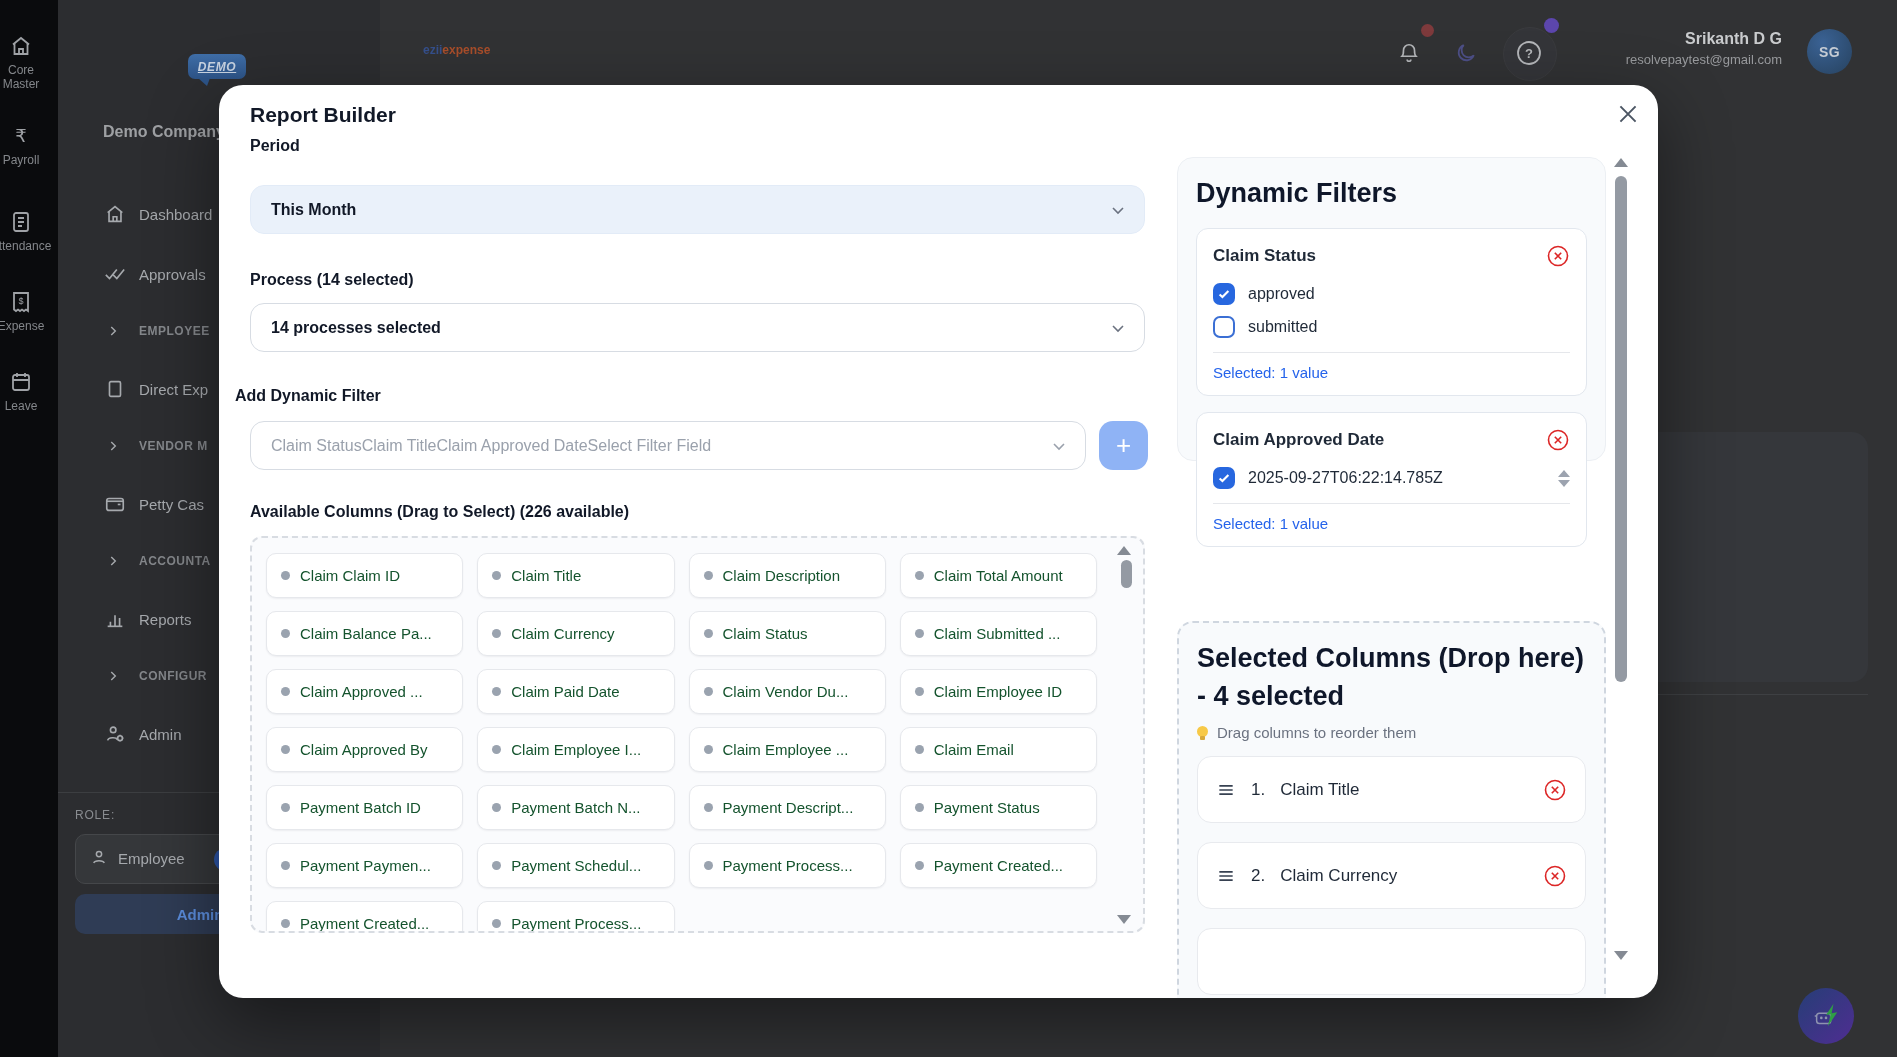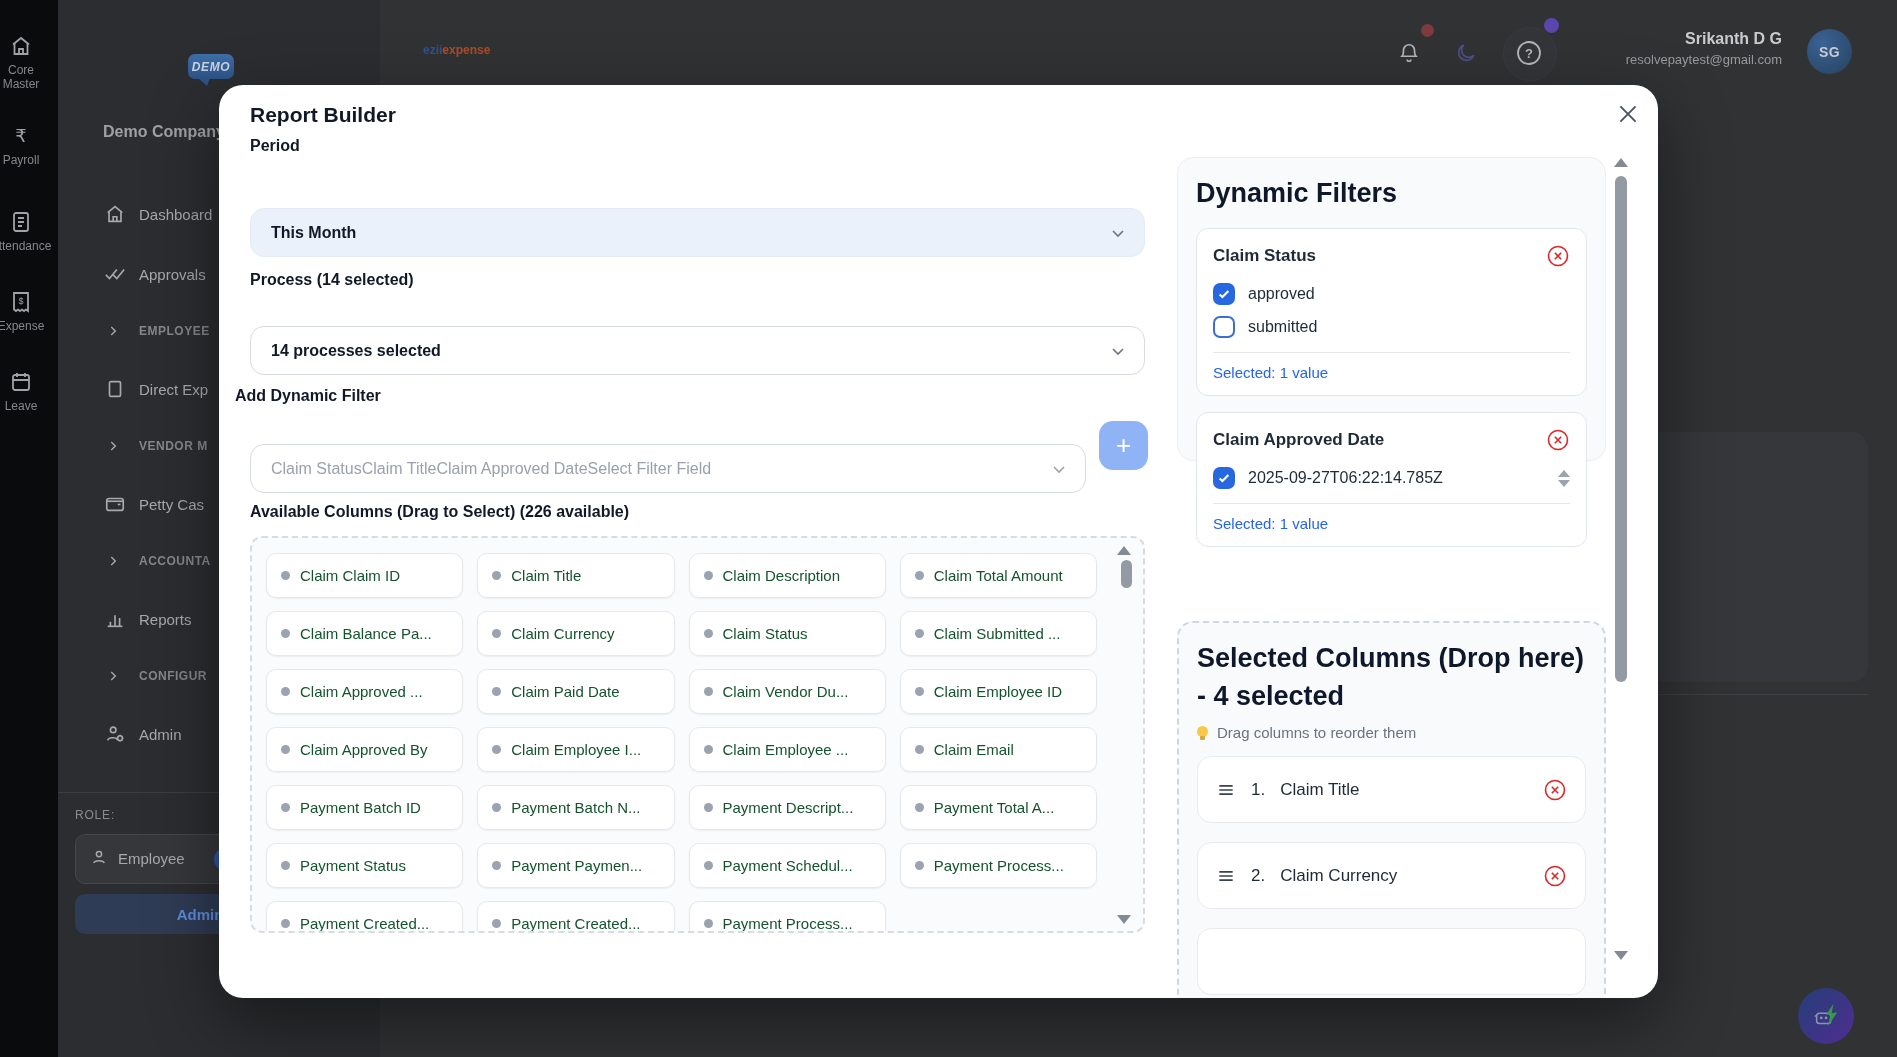--- a/index.html
+++ b/index.html
@@ -9,21 +9,21 @@
 
   
   .rail{position:absolute;left:0;top:0;width:58px;height:1057px;background:#0a0b0d;overflow:hidden;z-index:1;}
   .rail-item{position:absolute;left:0;width:42px;display:flex;flex-direction:column;align-items:center;gap:5px;color:#9fa2a6;cursor:pointer;}
   .rail-item .ricon{width:24px;height:24px;color:#9fa2a6;}
   .rail-item .ricon svg{width:24px;height:24px;}
   .rlabel{font-size:12px;color:#84878b;white-space:nowrap;text-align:center;line-height:14px;}
   .rlabel.wrap{white-space:normal;width:56px;}
 
   .sidebar{position:absolute;left:58px;top:0;width:322px;height:1057px;background:#2c2d30;z-index:1;}
-  .demo-logo{position:absolute;left:130px;top:54px;width:46px;height:25px;background:linear-gradient(180deg,#3f6ea8,#2d5488);border-radius:7px;color:#c9d4e2;font-size:12px;font-weight:800;font-style:italic;letter-spacing:.6px;display:flex;align-items:center;justify-content:center;}
+  .demo-logo{position:absolute;left:130px;top:54px;width:58px;height:25px;background:linear-gradient(180deg,#3f6ea8,#2d5488);border-radius:7px;color:#c9d4e2;font-size:12px;font-weight:800;font-style:italic;letter-spacing:.6px;display:flex;align-items:center;justify-content:center;text-decoration:underline;}
   .demo-logo:after{content:"";position:absolute;left:10px;bottom:-7px;border-left:9px solid transparent;border-right:3px solid transparent;border-top:8px solid #2d5488;}
   .company{position:absolute;left:45px;top:123px;font-size:16px;font-weight:700;color:#9ea0a3;white-space:nowrap;}
   .nav-item{position:absolute;left:0;width:322px;height:26px;display:flex;align-items:center;cursor:pointer;}
   .nav-icon{position:absolute;left:46px;width:22px;height:22px;color:#a6a9ad;}
   .nav-icon svg{width:22px;height:22px;}
   .nav-label{position:absolute;left:81px;font-size:15px;color:#a6a9ad;white-space:nowrap;}
   .nav-group .nav-icon{left:48px;width:14px;height:14px;}
   .nav-group .nav-icon svg{width:14px;height:14px;}
   .nav-group .nav-label{font-size:12px;font-weight:700;letter-spacing:.5px;color:#84878b;}
   .side-div{position:absolute;left:0;top:792px;width:322px;height:1px;background:#3c3e41;}
@@ -52,21 +52,21 @@
   .bg-snippet{position:absolute;left:1500px;top:580px;width:310px;font-size:17px;font-weight:500;line-height:25px;color:#1f232a;z-index:1;}
   .bg-divider{position:absolute;left:1400px;top:694px;width:468px;height:1px;background:#3e4043;z-index:1;}
 
   .fab{position:absolute;left:1798px;top:988px;width:56px;height:56px;border-radius:50%;background:linear-gradient(135deg,#263e76,#4f2d92);display:flex;align-items:center;justify-content:center;z-index:3;cursor:pointer;}
 
   
   .modal{position:absolute;left:219px;top:85px;width:1439px;height:913px;background:#ffffff;border-radius:24px;box-shadow:0 24px 70px rgba(0,0,0,.45);z-index:10;overflow:hidden;}
   .m-title{position:absolute;left:31px;top:18px;font-size:21px;font-weight:700;color:#111827;}
   .m-close{position:absolute;left:1396px;top:16px;width:26px;height:26px;color:#4b5563;cursor:pointer;}
   .m-label{position:absolute;font-size:16px;font-weight:600;color:#111827;}
-  .sel{position:absolute;height:49px;border-radius:14px;box-sizing:border-box;display:flex;align-items:center;padding:16px 20px;font-size:16px;cursor:pointer;margin-top:23px;}
+  .sel{position:absolute;height:49px;border-radius:14px;box-sizing:border-box;display:flex;align-items:center;padding:16px 20px;font-size:16px;cursor:pointer;}
   .sel-blue{background:#eaf1fa;border:1px solid #e2ebf7;}
   .sel-white{background:#fff;border:1px solid #d7dce3;}
   .sel-value{font-weight:600;color:#111827;}
   .sel-ph{color:#9aa1ac;font-weight:400;white-space:nowrap;overflow:hidden;text-overflow:ellipsis;}
   .sel-chev{position:absolute;right:18px;top:16px;width:16px;height:16px;color:#6b7280;}
   .plus-btn{position:absolute;left:880px;top:336px;width:49px;height:49px;border:none;border-radius:14px;background:#8fb3f5;color:#ffffff;font-size:26px;font-weight:400;display:flex;align-items:center;justify-content:center;cursor:pointer;}
 
   .avail-box{position:absolute;left:31px;top:451px;width:895px;height:397px;box-sizing:border-box;background:#fafbfd;border:2px dashed #d8dce2;border-radius:12px;overflow:hidden;}
   .chip-grid{position:absolute;left:0;top:0;right:0;display:grid;grid-template-columns:repeat(4,1fr);gap:13px 14px;grid-auto-rows:45px;padding:15px 46px 10px 14px;}
   .chip{display:flex;align-items:center;gap:10px;background:#fff;border:1px solid #e6e8ec;border-radius:10px;padding:0 8px 0 14px;box-shadow:0 1px 2px rgba(16,24,40,.06);cursor:grab;overflow:hidden;}
@@ -435,24 +435,20 @@
       <span class="chip-dot"></span>
       <span class="chip-label">Payment Batch ID</span>
           </div>
           <div class="chip">
       <span class="chip-dot"></span>
       <span class="chip-label">Payment Batch N...</span>
           </div>
           <div class="chip">
       <span class="chip-dot"></span>
       <span class="chip-label">Payment Descript...</span>
-          </div>
-          <div class="chip">
-      <span class="chip-dot"></span>
-      <span class="chip-label">Payment Total A...</span>
           </div>
           <div class="chip">
       <span class="chip-dot"></span>
       <span class="chip-label">Payment Status</span>
           </div>
           <div class="chip">
       <span class="chip-dot"></span>
       <span class="chip-label">Payment Paymen...</span>
           </div>
           <div class="chip">

